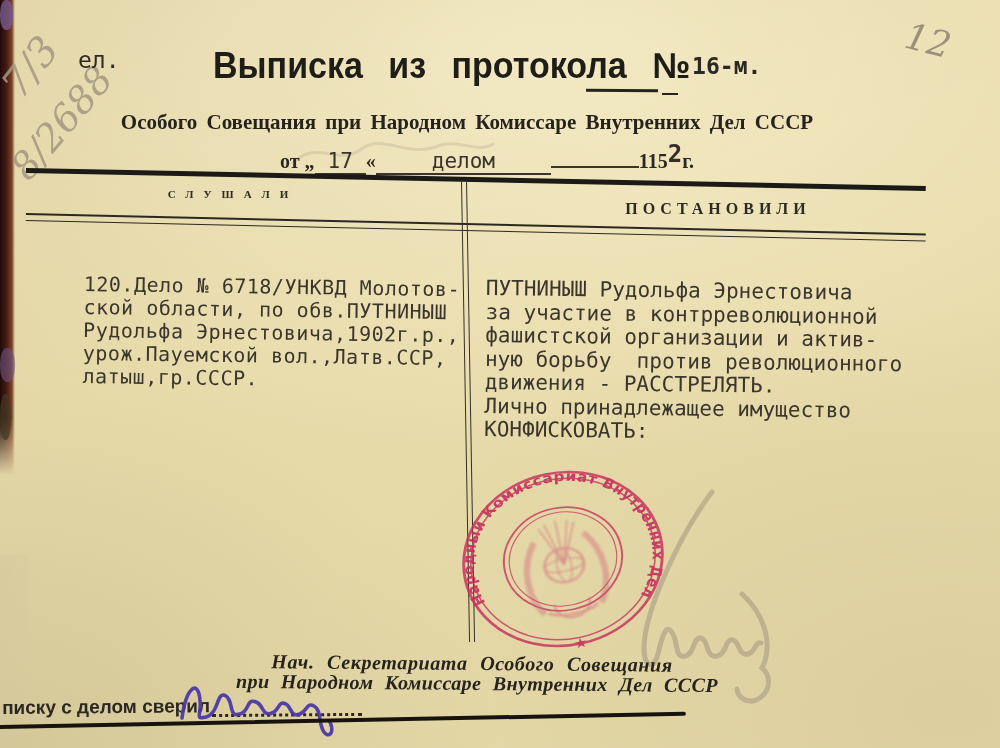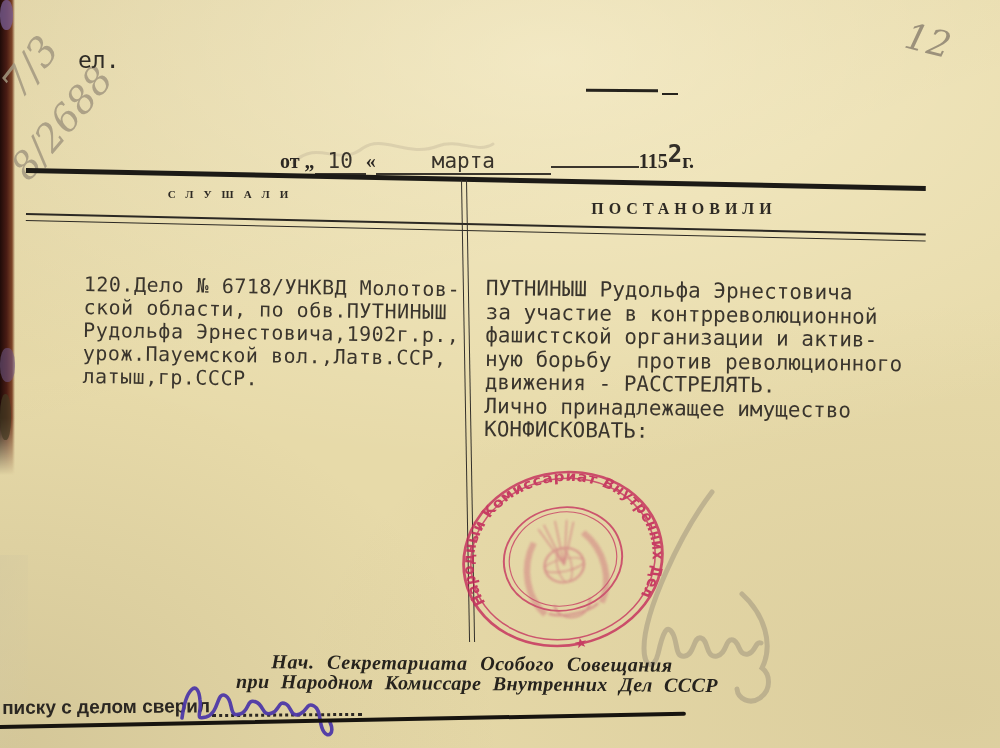--- a/index.html
+++ b/index.html
@@ -56,21 +56,21 @@
   .thick-line{left:26px;top:168px;width:900px;height:5px;background:#1c1a16;
     transform:rotate(1.15deg);transform-origin:left top;}
   .double-line{left:26px;top:213px;width:900px;height:5px;
     border-top:2px solid #2b2823;border-bottom:1.4px solid #2b2823;background:transparent;
     transform:rotate(1.3deg);transform-origin:left top;}
   .v-line{left:461px;top:180px;height:462px;width:4px;
     border-left:1.6px solid #33302b;border-right:1.6px solid #33302b;
     transform:rotate(-1deg);transform-origin:center top;}
   .col-head{font-family:"Liberation Serif",serif;font-weight:700;color:#2e2a24;white-space:nowrap;}
   .head-left{left:233px;top:188px;transform:translateX(-50%);font-size:11px;letter-spacing:10px;}
-  .head-right{left:684px;top:200px;transform:translateX(-50%);font-size:16px;letter-spacing:5px;}
+  .head-right{left:718px;top:200px;transform:translateX(-50%);font-size:16px;letter-spacing:5px;}
   
   .col-block{color:#3a352d;font-family:"DejaVu Sans Mono",monospace;}
   .col-left{left:84px;top:273px;font-size:20px;line-height:23px;letter-spacing:.5px;
     transform:rotate(.8deg);transform-origin:left top;}
   .col-right{left:486px;top:277px;font-size:21px;line-height:23.5px;
     transform:rotate(.7deg);transform-origin:left top;}
   .t-line{white-space:pre;}
   
   .stamp{left:437px;top:450px;width:252px;height:218px;opacity:.88;
     transform:rotate(-12deg);}
@@ -99,26 +99,30 @@
 
   <div class="abs pencil pencil-1">7/3</div>
   <div class="abs pencil pencil-2">8/2688</div>
   <div class="abs pencil page-num">12</div>
   <div class="abs typed typed-frag">ел.</div>
 
   <svg class="abs" style="left:288px;top:128px;" width="210" height="45" viewBox="0 0 210 45">
     <path d="M5,35 C30,10 50,40 75,20 C95,6 120,30 150,18 C170,10 190,26 205,16" fill="none" stroke="#b3a88f" stroke-width="3" stroke-linecap="round" opacity=".32"></path>
   </svg>
 
+  <div class="abs title-row">
+    <span class="title-main">Выписка из протокола №</span><span class="title-num">16-м.</span>
+  </div>
   <div class="abs rule u1"></div>
   <div class="abs rule u2"></div>
 
+  <div class="abs subtitle">Особого Совещания при Народном Комиссаре Внутренних Дел СССР</div>
 
   <div class="abs date-row">
-    <span>от „</span><span class="u-ink day typed">10</span><span>«</span><span class="u-ink month typed">марта</span><span class="u-ink fill"></span><span>115</span><span class="year-digit">2</span><span>г.</span>
+    <span>от „</span><span class="u-ink day typed">17</span><span>«</span><span class="u-ink month typed">делом</span><span class="u-ink fill"></span><span>115</span><span class="year-digit">2</span><span>г.</span>
   </div>
 
   <div class="abs thick-line"></div>
   <div class="abs col-head head-left">СЛУШАЛИ</div>
   <div class="abs col-head head-right">ПОСТАНОВИЛИ</div>
   <div class="abs double-line"></div>
   <div class="abs v-line"></div>
 
   <div class="abs col-block col-left">
     <div class="t-line">120.Дело № 6718/УНКВД Молотов-</div>

